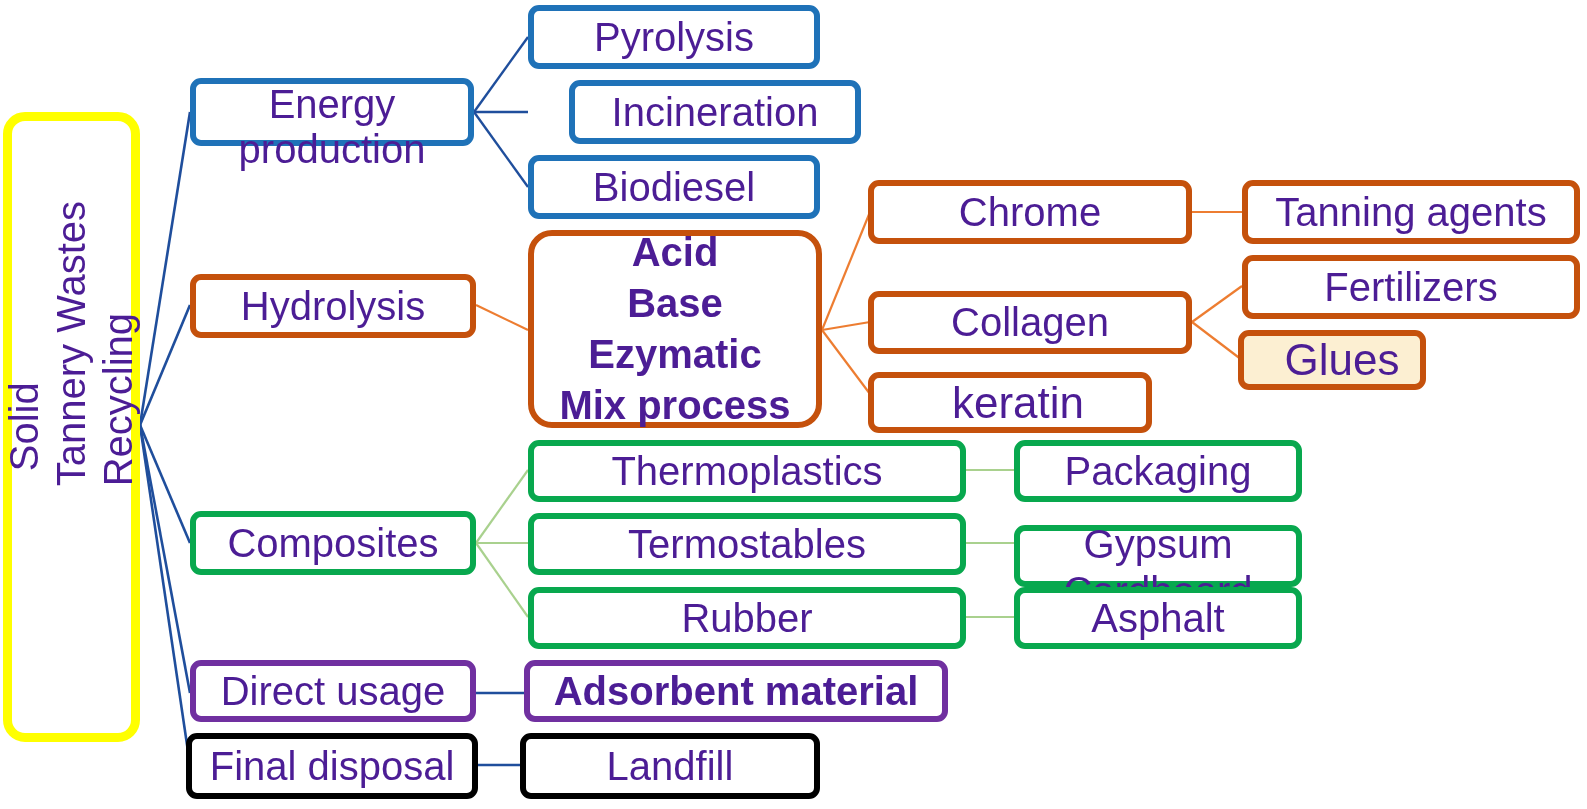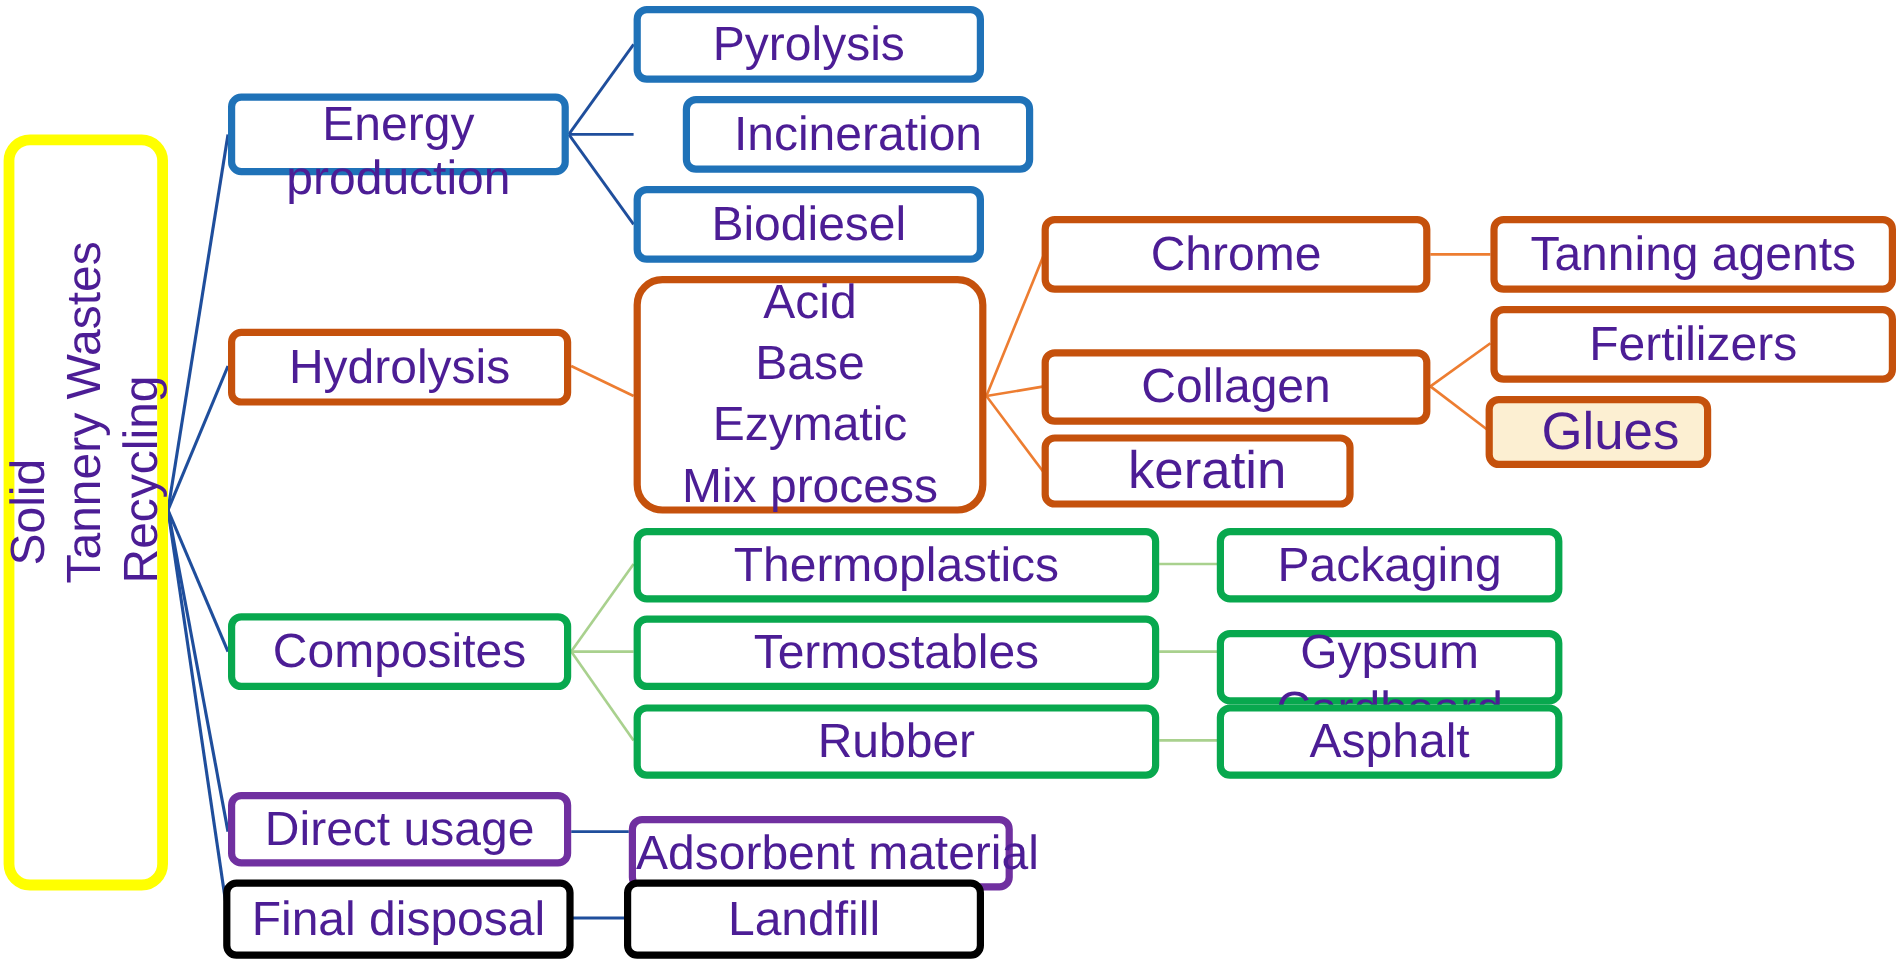--- a/index.html
+++ b/index.html
@@ -137,37 +137,37 @@
 
   <div class="node blue" style="left:528px; top:155px; width:292px; height:64px;">
     <span class="label fs40">Biodiesel</span>
   </div>
 
   <div class="node orange" style="left:190px; top:274px; width:286px; height:64px;">
     <span class="label fs40">Hydrolysis</span>
   </div>
 
   <div class="node orange orange-round" style="left:528px; top:230px; width:294px; height:198px;">
-    <span class="label fs40" style="line-height:1.28;">
+    <span class="label fs40" style="line-height:1.28;font-weight:bold;">
       <span>Acid</span><br>
       <span>Base</span><br>
       <span>Ezymatic</span><br>
       <span>Mix process</span>
     </span>
   </div>
 
   <div class="node orange" style="left:868px; top:180px; width:324px; height:64px;">
     <span class="label fs40">Chrome</span>
   </div>
 
   <div class="node orange" style="left:868px; top:291px; width:324px; height:63px;">
     <span class="label fs40">Collagen</span>
   </div>
 
-  <div class="node orange" style="left:868px; top:362px; width:260px; height:61px;padding-left:16px;">
+  <div class="node orange" style="left:868px; top:372px; width:284px; height:61px;padding-left:16px;">
     <span class="label fs44">keratin</span>
   </div>
 
   <div class="node orange" style="left:1242px; top:180px; width:338px; height:64px;">
     <span class="label fs40">Tanning agents</span>
   </div>
 
   <div class="node orange" style="left:1242px; top:255px; width:338px; height:64px;">
     <span class="label fs40">Fertilizers</span>
   </div>
@@ -204,21 +204,21 @@
   </div>
 
   <div class="node green" style="left:1014px; top:587px; width:288px; height:62px;">
     <span class="label fs40">Asphalt</span>
   </div>
 
   <div class="node purple" style="left:190px; top:660px; width:286px; height:62px;">
     <span class="label fs40">Direct usage</span>
   </div>
 
-  <div class="node purple" style="left:524px; top:680px; width:320px; height:62px;">
+  <div class="node purple" style="left:524px; top:660px; width:424px; height:62px;font-weight:bold;">
     <span class="label fs40">Adsorbent material</span>
   </div>
 
   <div class="node black" style="left:520px; top:733px; width:300px; height:66px;">
     <span class="label fs40">Landfill</span>
   </div>
 
   <div class="node black" style="left:186px; top:733px; width:292px; height:66px;">
     <span class="label fs40">Final disposal</span>
   </div>

